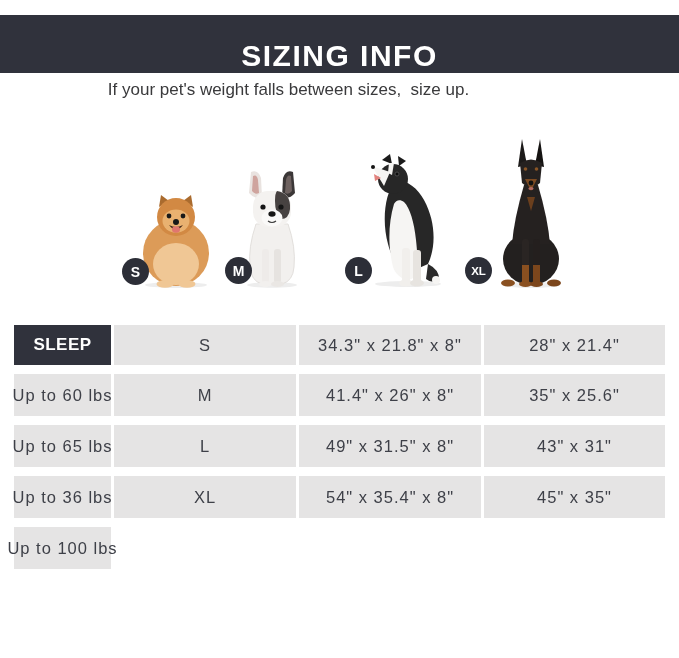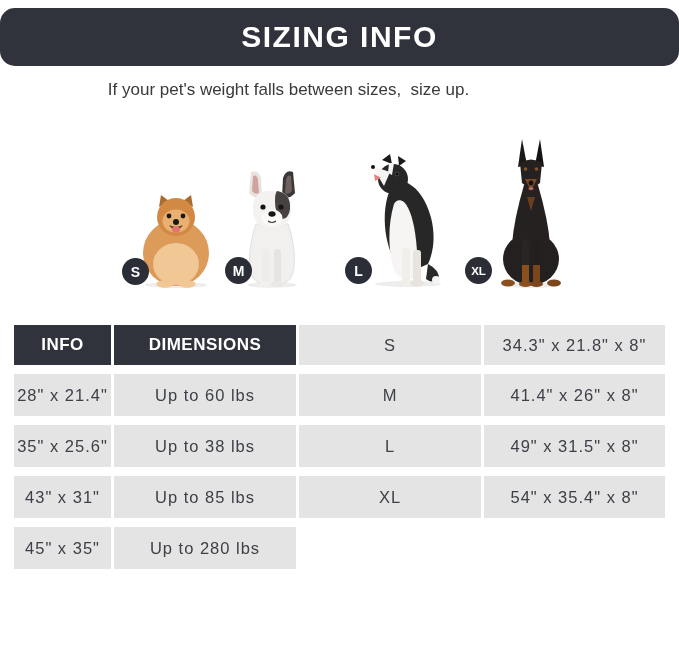--- a/index.html
+++ b/index.html
@@ -8,22 +8,22 @@
     --cell-text:#3e4048;
     --badge-bg:#2c2e37;
     --note-text:#4a4a4a;
     --subtitle-text:#3a3a3c;
   }
   *{box-sizing:border-box;margin:0;padding:0;}
   body{background:#fff;font-family:"Liberation Sans", sans-serif;}
   .page{position:relative;width:679px;height:658px;background:#ffffff;overflow:hidden;}
 
   
-  .titlebar{position:absolute;top:8px;left:0;width:679px;height:58px;
-    background:var(--header-bg);display:flex;align-items:center;justify-content:center;border-radius:15px;}
+  .titlebar{position:absolute;top:15px;left:0;width:679px;height:58px;
+    background:var(--header-bg);display:flex;align-items:flex-end;justify-content:center;}
   .titlebar h1{color:#ffffff;font-size:30px;font-weight:bold;letter-spacing:1.5px;}
 
   
   .subtitle{position:absolute;top:80px;left:0;width:577px;text-align:center;
     color:var(--subtitle-text);font-size:17px;white-space:pre-wrap;}
 
   
   .dogs{position:absolute;top:0;left:0;width:679px;height:300px;}
   .dog{position:absolute;}
   .badge{position:absolute;width:27px;height:27px;border-radius:50%;
@@ -136,40 +136,39 @@
       <polygon points="25,40 37,40 31,52" fill="#7c4a22"></polygon>
       <circle cx="31" cy="44" r="2.4" fill="#111111"></circle>
       <ellipse cx="31" cy="49.5" rx="2.6" ry="1.6" fill="#b56a62"></ellipse>
       <circle cx="25.5" cy="30" r="1.8" fill="#8a5526"></circle>
       <circle cx="36.5" cy="30" r="1.8" fill="#8a5526"></circle>
     </svg>
     <div class="badge xl" style="left:465px;top:257px;">XL</div>
   </div>
 
   <div class="size-table">
-    <div class="th">INFO</div>
-    <div class="th">DIMENSIONS</div>
+    <div class="th">SLEEP</div>
 
     <div class="td">S</div>
     <div class="td">34.3" x 21.8" x 8"</div>
     <div class="td">28" x 21.4"</div>
     <div class="td">Up to 60 lbs</div>
 
     <div class="td">M</div>
     <div class="td">41.4" x 26" x 8"</div>
     <div class="td">35" x 25.6"</div>
-    <div class="td">Up to 38 lbs</div>
+    <div class="td">Up to 65 lbs</div>
 
     <div class="td">L</div>
     <div class="td">49" x 31.5" x 8"</div>
     <div class="td">43" x 31"</div>
-    <div class="td">Up to 85 lbs</div>
+    <div class="td">Up to 36 lbs</div>
 
     <div class="td">XL</div>
     <div class="td">54" x 35.4" x 8"</div>
     <div class="td">45" x 35"</div>
-    <div class="td">Up to 280 lbs</div>
+    <div class="td">Up to 100 lbs</div>
   </div>
 
   <div class="footnote">
   </div>
 
 </div>
 
 </body></html>

